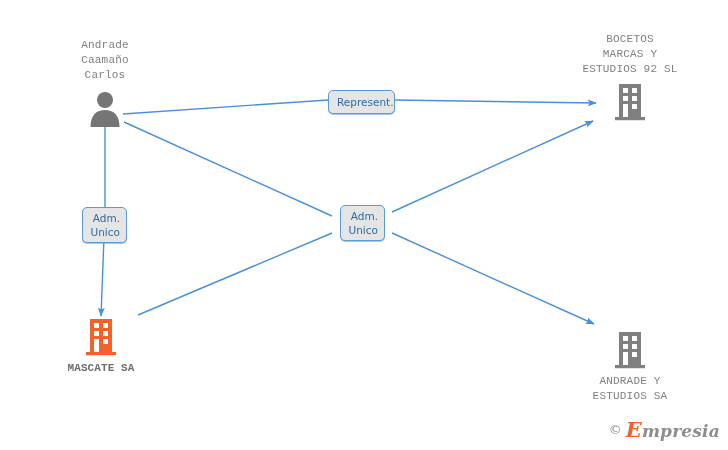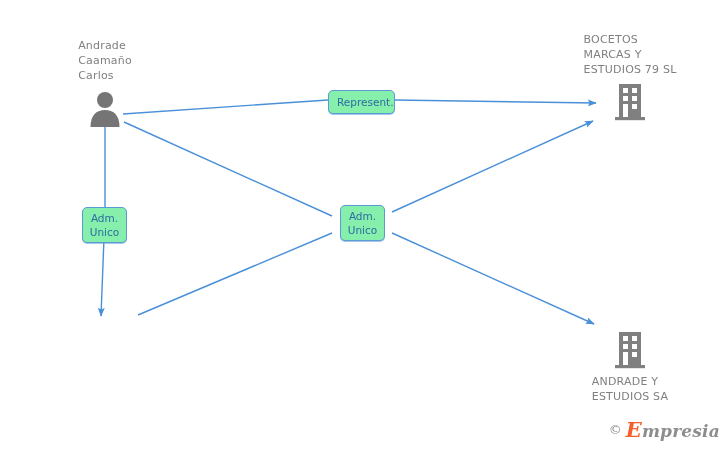--- a/index.html
+++ b/index.html
@@ -32,23 +32,24 @@
     display: flex;
     flex-direction: column;
     align-items: center;
     width: 170px;
     margin-left: -85px;  
   }
   .node .caption {
     font-size: 11px;
     line-height: 15px;
     color: #808080;
-    text-align: left;
+    text-align: center;
     letter-spacing: 0.2px;
     white-space: pre-line;
+    font-family: Liberation Mono, monospace;
   }
   .node .caption.strong {
     font-weight: bold;
     color: #6e6e6e;
     letter-spacing: 0.1px;
   }
   .node .caption.below {
     margin-top: 5px;
   }
   .node .caption.above {
@@ -57,27 +58,27 @@
   .glyph {
     width: 34px;
     height: 38px;
     display: block;
   }
 
   
   .rel {
     position: absolute;
     box-sizing: border-box;
-    background: #86efac;
+    background: #e5e5e5;
     border: 1px solid #5b9bd5;
     border-radius: 5px;
     color: #2e6da4;
     font-size: 10.5px;
     line-height: 14px;
-    text-align: center;
+    text-align: right;
     padding: 3px 6px;
     white-space: pre-line;
     box-shadow: 0 1px 0 rgba(91,155,213,0.55);
   }
   .rel.one-line { padding: 4px 8px; }
 
   
   #watermark {
     position: absolute;
     right: 8px;
@@ -142,33 +143,46 @@
 Carlos</div>
     <svg class="glyph" viewBox="0 0 34 38" xmlns="http://www.w3.org/2000/svg">
       <circle cx="17" cy="11" r="8" fill="#757575"></circle>
       <path d="M2.5 38 C2.5 25.5 9 21 17 21 C25 21 31.5 25.5 31.5 38 Z" fill="#757575"></path>
     </svg>
   </div>
 
   <div class="node" style="left:630px; top:32px;">
     <div class="caption above">BOCETOS
 MARCAS Y
-ESTUDIOS 79  SL</div>
+ESTUDIOS 92  SL</div>
     <svg class="glyph" viewBox="0 0 34 38" xmlns="http://www.w3.org/2000/svg">
       <rect x="6" y="1" width="22" height="33" fill="#808080"></rect>
       <rect x="2" y="34" width="30" height="3.2" fill="#808080"></rect>
       <rect x="10" y="5" width="5" height="5" fill="#ffffff"></rect>
       <rect x="19" y="5" width="5" height="5" fill="#ffffff"></rect>
       <rect x="10" y="13" width="5" height="5" fill="#ffffff"></rect>
       <rect x="19" y="13" width="5" height="5" fill="#ffffff"></rect>
       <rect x="19" y="21" width="5" height="5" fill="#ffffff"></rect>
       <rect x="10" y="21" width="5" height="13" fill="#ffffff"></rect>
     </svg>
   </div>
 
+  <div class="node" style="left:101px; top:318px;">
+    <svg class="glyph" viewBox="0 0 34 38" xmlns="http://www.w3.org/2000/svg">
+      <rect x="6" y="1" width="22" height="33" fill="#f4612c"></rect>
+      <rect x="2" y="34" width="30" height="3.2" fill="#f4612c"></rect>
+      <rect x="10" y="5" width="5" height="5" fill="#ffffff"></rect>
+      <rect x="19" y="5" width="5" height="5" fill="#ffffff"></rect>
+      <rect x="10" y="13" width="5" height="5" fill="#ffffff"></rect>
+      <rect x="19" y="13" width="5" height="5" fill="#ffffff"></rect>
+      <rect x="19" y="21" width="5" height="5" fill="#ffffff"></rect>
+      <rect x="10" y="21" width="5" height="13" fill="#ffffff"></rect>
+    </svg>
+    <div class="caption below strong">MASCATE SA</div>
+  </div>
 
   <div class="node" style="left:630px; top:331px;">
     <svg class="glyph" viewBox="0 0 34 38" xmlns="http://www.w3.org/2000/svg">
       <rect x="6" y="1" width="22" height="33" fill="#808080"></rect>
       <rect x="2" y="34" width="30" height="3.2" fill="#808080"></rect>
       <rect x="10" y="5" width="5" height="5" fill="#ffffff"></rect>
       <rect x="19" y="5" width="5" height="5" fill="#ffffff"></rect>
       <rect x="10" y="13" width="5" height="5" fill="#ffffff"></rect>
       <rect x="19" y="13" width="5" height="5" fill="#ffffff"></rect>
       <rect x="19" y="21" width="5" height="5" fill="#ffffff"></rect>

